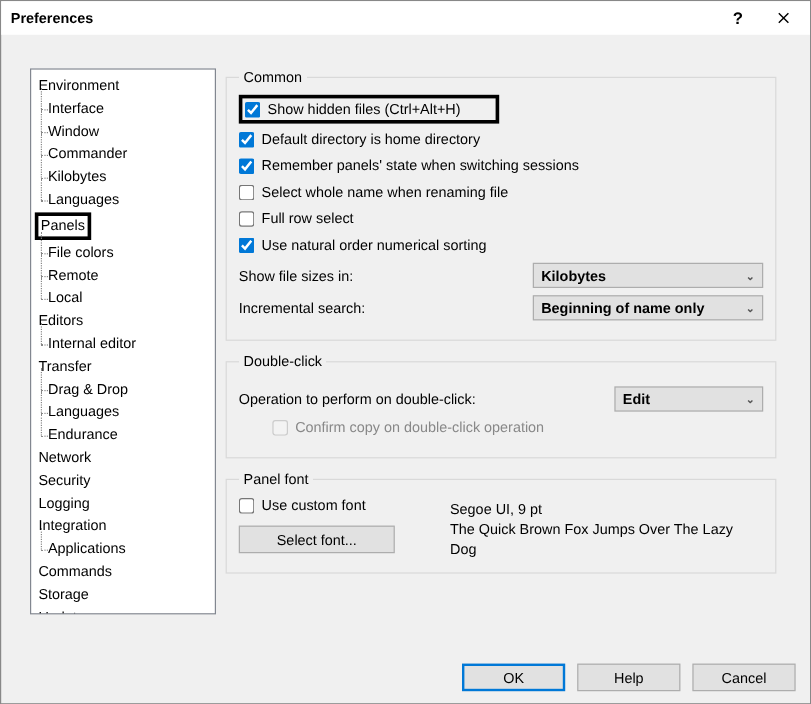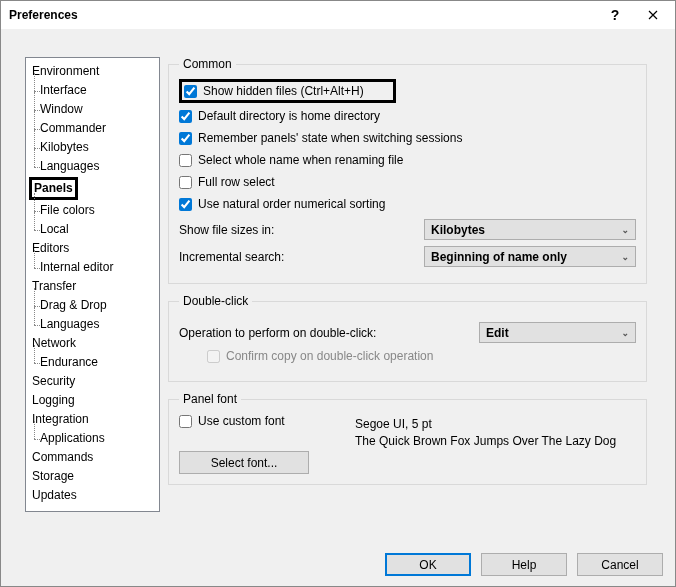--- a/index.html
+++ b/index.html
@@ -9,38 +9,38 @@
   .titlebar-title { flex: 1; font-size: 12px; }
   .titlebar-btn { width: 44px; height: 32px; display: flex; align-items: center; justify-content: center; font-size: 14px; }
   .titlebar-btn.help { width: 32px; }
   .content { display: flex; position: absolute; top: 32px; left: 0; right: 0; bottom: 50px; padding: 24px; gap: 8px; justify-content: center; }
   .tree { width: 155px; border: 1px solid #828790; background: #fff; padding: 4px 0; overflow: hidden; }
   .tree-item { padding: 1px 4px 1px 6px; white-space: nowrap; line-height: 17px; }
   .tree-item.level1 { padding-left: 6px; }
   .tree-item.level2 { padding-left: 14px; position: relative; }
   .tree-item.level2::before { content: ""; position: absolute; left: 8px; top: 50%; width: 6px; border-top: 1px dotted #888; }
   .tree-item.level2::after { content: ""; position: absolute; left: 8px; top: -8px; bottom: 50%; border-left: 1px dotted #888; width: 1px; }
-  .tree-selected { border: 3px solid #000; display: inline-block; padding: 0 2px; background: #fff; margin-left: -3px; font-weight: bold; }
+  .tree-selected { border: 3px solid #000; display: inline-block; padding: 0 2px; background: #fff; margin-left: -3px; }
   .right { flex: 1; display: flex; flex-direction: column; gap: 10px; padding-right: 4px; }
   fieldset { border: 1px solid #d9d9d9; padding: 8px 10px 10px 10px; margin: 0; }
   legend { padding: 0 4px; font-size: 12px; }
   .cb-row { display: flex; align-items: center; gap: 6px; margin: 4px 0 8px 0; }
   .cb-row.highlighted { border: 3px solid #000; width: 217px; padding: 2px 4px 2px 2px; margin: 0 0 6px 0; }
   input[type=checkbox] { width: 13px; height: 13px; margin: 0; accent-color: #0078d7; }
   .form-row { display: flex; align-items: center; margin: 6px 0; }
   .form-row label { width: 245px; }
   .form-row .select { flex: 1; font-weight: bold; }
   .select { background: #e1e1e1; border: 1px solid #adadad; height: 21px; display: flex; align-items: center; padding: 0 6px; position: relative; }
   .select .arrow { position: absolute; right: 6px; top: 50%; transform: translateY(-50%); font-size: 9px; color: #555; }
   .btn { background: #e1e1e1; border: 1px solid #adadad; height: 23px; display: flex; align-items: center; justify-content: center; padding: 0 14px; }
   .btn.primary { border: 2px solid #0078d7; }
   .footer { position: absolute; bottom: 10px; right: 12px; display: flex; gap: 10px; }
   .footer .btn { width: 86px; }
   .font-row { display: flex; gap: 16px; align-items: flex-start; }
-  .font-left { display: flex; flex-direction: column; gap: 23px; width: 160px; }
+  .font-left { display: flex; flex-direction: column; gap: 10px; width: 160px; }
   .font-sample { flex: 1; font-size: 13px; line-height: 17px; padding-top: 2px; }
   .disabled-text { color: #888; }
 </style>
 </head>
 <body>
 
 <div class="window">
   <div class="titlebar">
     <span class="titlebar-title">Preferences</span>
     <div class="titlebar-btn help">?</div>
@@ -54,28 +54,29 @@
   <div class="content">
     <div class="tree">
       <div class="tree-item level1">Environment</div>
       <div class="tree-item level2">Interface</div>
       <div class="tree-item level2">Window</div>
       <div class="tree-item level2">Commander</div>
       <div class="tree-item level2">Kilobytes</div>
       <div class="tree-item level2">Languages</div>
       <div class="tree-item level1"><span class="tree-selected">Panels</span></div>
       <div class="tree-item level2">File colors</div>
+      <div class="tree-item level2">Remote</div>
       <div class="tree-item level2">Local</div>
       <div class="tree-item level1">Editors</div>
       <div class="tree-item level2">Internal editor</div>
       <div class="tree-item level1">Transfer</div>
       <div class="tree-item level2">Drag &amp; Drop</div>
       <div class="tree-item level2">Languages</div>
+      <div class="tree-item level2">Endurance</div>
       <div class="tree-item level1">Network</div>
-      <div class="tree-item level2">Endurance</div>
       <div class="tree-item level1">Security</div>
       <div class="tree-item level1">Logging</div>
       <div class="tree-item level1">Integration</div>
       <div class="tree-item level2">Applications</div>
       <div class="tree-item level1">Commands</div>
       <div class="tree-item level1">Storage</div>
       <div class="tree-item level1">Updates</div>
     </div>
 
     <div class="right">
@@ -121,21 +122,21 @@
             <span>Beginning of name only</span>
             <span class="arrow">⌄</span>
           </div>
         </div>
       </fieldset>
 
       <fieldset>
         <legend>Double-click</legend>
         <div class="form-row">
           <label style="width:300px">Operation to perform on double-click:</label>
-          <div class="select" style="width:157px;flex:none;margin-left:auto">
+          <div class="select" style="width:124px;flex:none;margin-left:auto">
             <span>Edit</span>
             <span class="arrow">⌄</span>
           </div>
         </div>
         <div class="cb-row" style="margin-left:28px">
           <input type="checkbox" disabled="" style="">
           <span class="disabled-text">Confirm copy on double-click operation</span>
         </div>
       </fieldset>
 
@@ -145,21 +146,21 @@
           <div class="font-left">
             <div class="cb-row" style="margin:0">
               <input type="checkbox" style="">
               <span>Use custom font</span>
             </div>
             <div class="btn" style="width:130px">
               <span>Select font...</span>
             </div>
           </div>
           <div class="font-sample">
-            <div>Segoe UI, 5 pt</div>
+            <div>Segoe UI, 9 pt</div>
             <div>The Quick Brown Fox Jumps Over The Lazy Dog</div>
           </div>
         </div>
       </fieldset>
 
     </div>
   </div>
 
   <div class="footer">
     <div class="btn primary">

